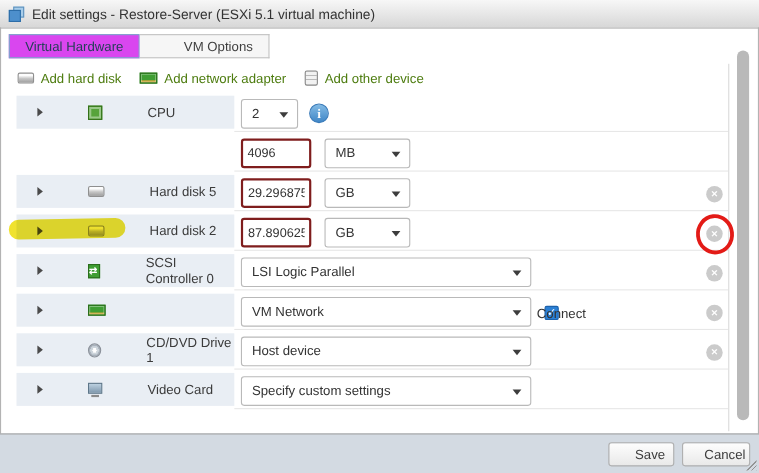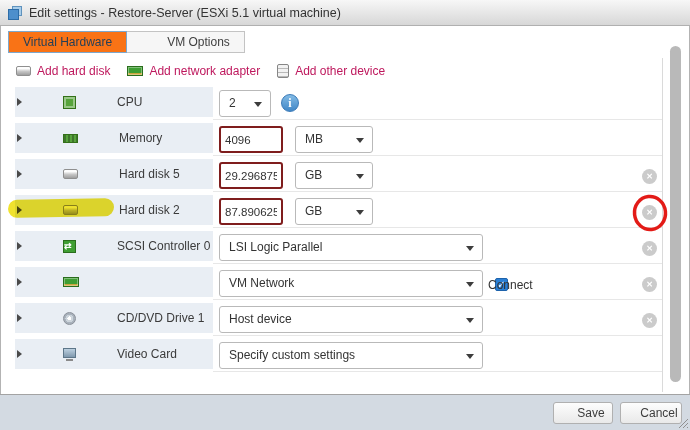--- a/index.html
+++ b/index.html
@@ -33,29 +33,29 @@
     background: #4d8fcc; border: 1px solid #2d6da8;
   }
   .title-text { font-weight: normal; font-size: 12.5px; color: #333; }
 
   
   .tabs { position: absolute; left: 8px; top: 31px; display: flex; }
   .tab {
     height: 22px; line-height: 20px; padding: 0 14px; cursor: default;
   }
   .tab.active {
-    background: #f97316; border: 1px solid #7da7cc; color: #243f58;
+    background: #d946ef; border: 1px solid #7da7cc; color: #243f58;
   }
   .tab.inactive {
     background: #f6f6f6; border: 1px solid #c3c3c3; border-left: none; color: #3f3f3f; padding-left: 40px;
   }
 
   
   .toolbar { position: absolute; left: 16px; top: 62px; display: flex; align-items: center; height: 18px; }
-  .tool { display: flex; align-items: center; margin-right: 17px; color: #be185d; }
+  .tool { display: flex; align-items: center; margin-right: 17px; color: #4d7c0f; }
   .tool .ticon { margin-right: 6px; }
 
   
   .icon-disk {
     width: 15px; height: 10px; border: 1px solid #8f8f8f; border-radius: 2px;
     background: linear-gradient(#fdfdfd 20%, #c6c6c6 55%, #9f9f9f);
   }
   .icon-net {
     width: 16px; height: 10px; border: 1px solid #2a6d1c;
     background: #3f9e33;
@@ -92,21 +92,21 @@
 
   
   .hwtable { position: absolute; left: 15px; top: 87px; width: 647px; }
   .row { position: relative; height: 36px; }
   .row::after {
     content: ''; position: absolute; left: 198px; right: 0; bottom: 3px;
     border-bottom: 1px solid #e7e7e7;
   }
   .label-cell {
     position: absolute; left: 0; top: 0; width: 198px; height: 30px;
-    background: #e9eef4; display: flex; align-items: center; padding-left: 2px; gap: 34px;
+    background: #e9eef4; display: flex; align-items: center; padding-left: 19px; gap: 34px;
   }
   .expand {
     width: 0; height: 0; margin-right: 7px;
     border-top: 4px solid transparent; border-bottom: 4px solid transparent;
     border-left: 5px solid #4a4a4a;
   }
   .dev-icon { display: inline-flex; margin-right: 7px; }
   .rowlabel { color: #3b3b3b; }
 
   .textbox {
@@ -222,25 +222,20 @@
       <span class="rowlabel">CPU</span>
     </div>
     <div class="select sel-small">
       <span>2</span>
       <span class="caret"></span>
     </div>
     <span class="icon-info"></span>
   </div>
 
   <div class="row">
-    <div class="label-cell">
-      <span class="expand"></span>
-      <span class="dev-icon icon-ram"></span>
-      <span class="rowlabel">Memory</span>
-    </div>
     <input class="textbox" value="4096" style="">
     <div class="select sel-unit">
       <span>MB</span>
       <span class="caret"></span>
     </div>
   </div>
 
   <div class="row">
     <div class="label-cell">
       <span class="expand"></span>

